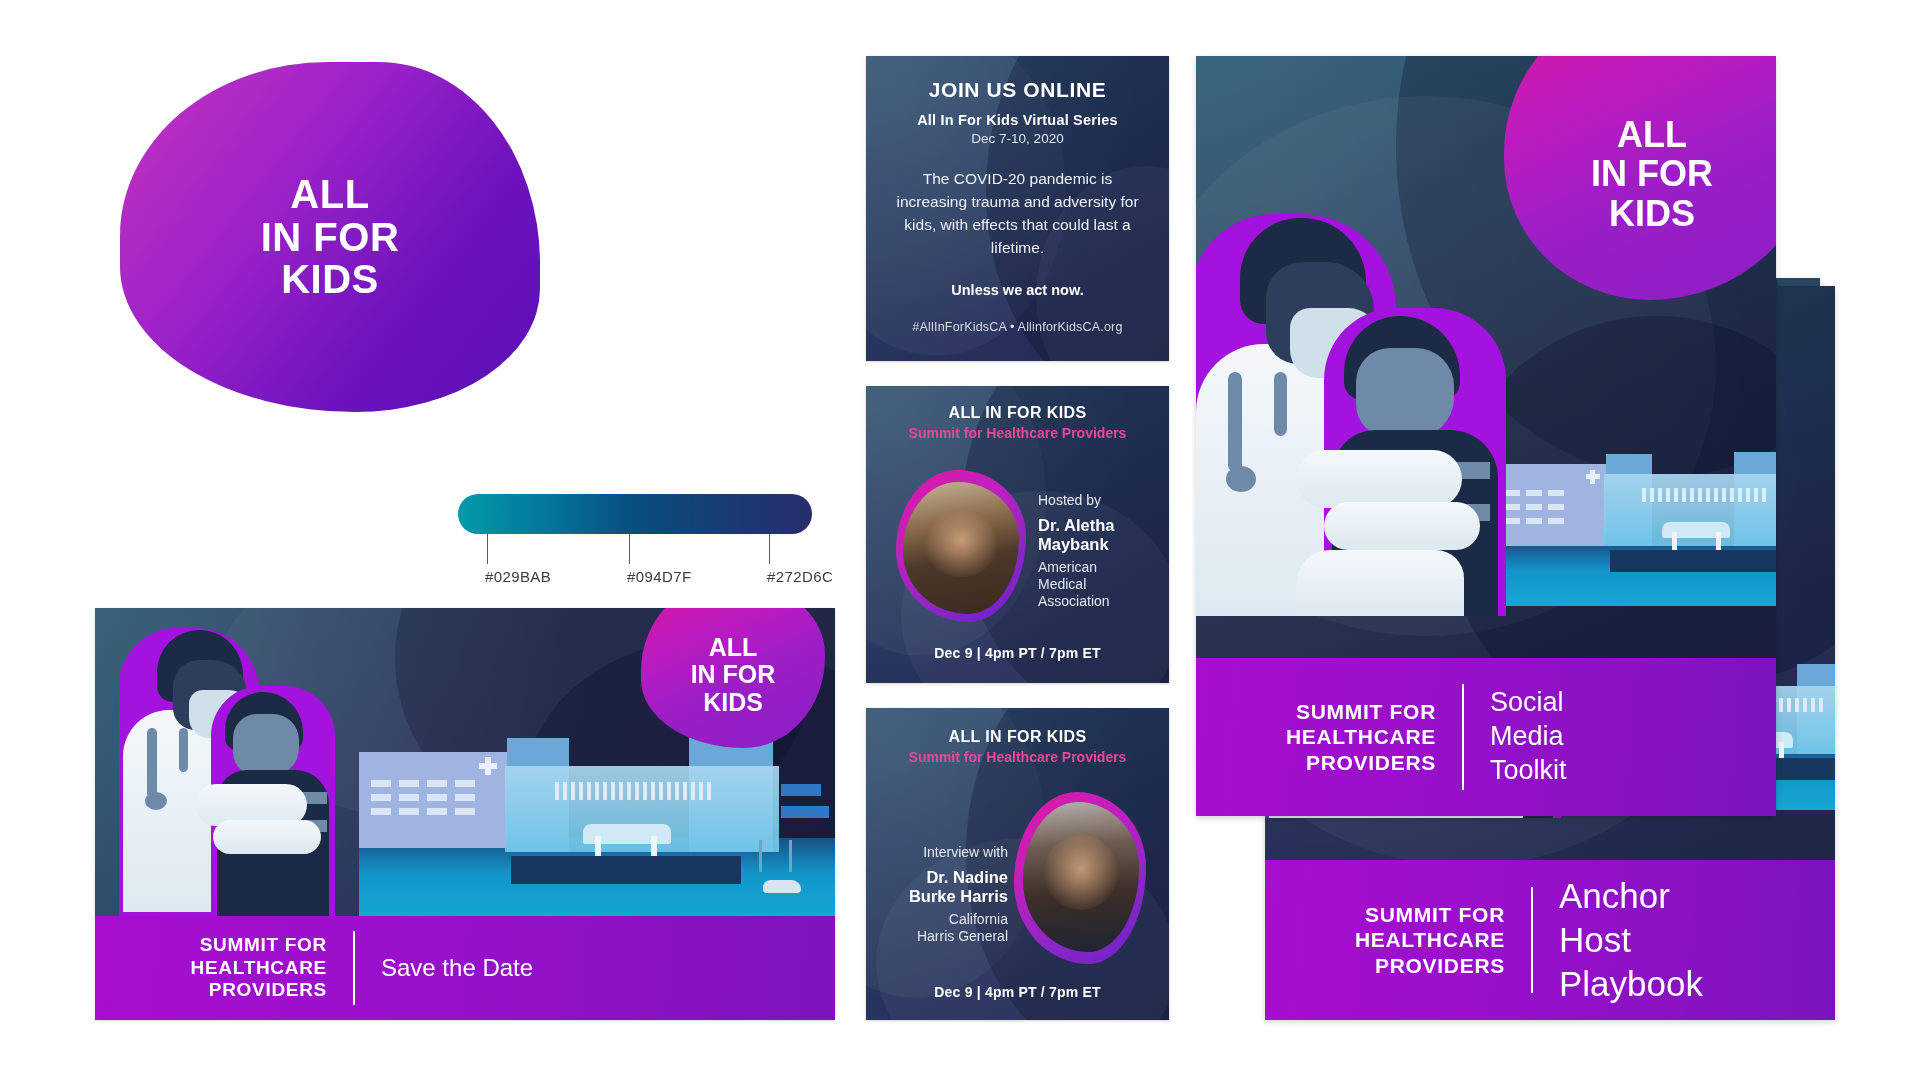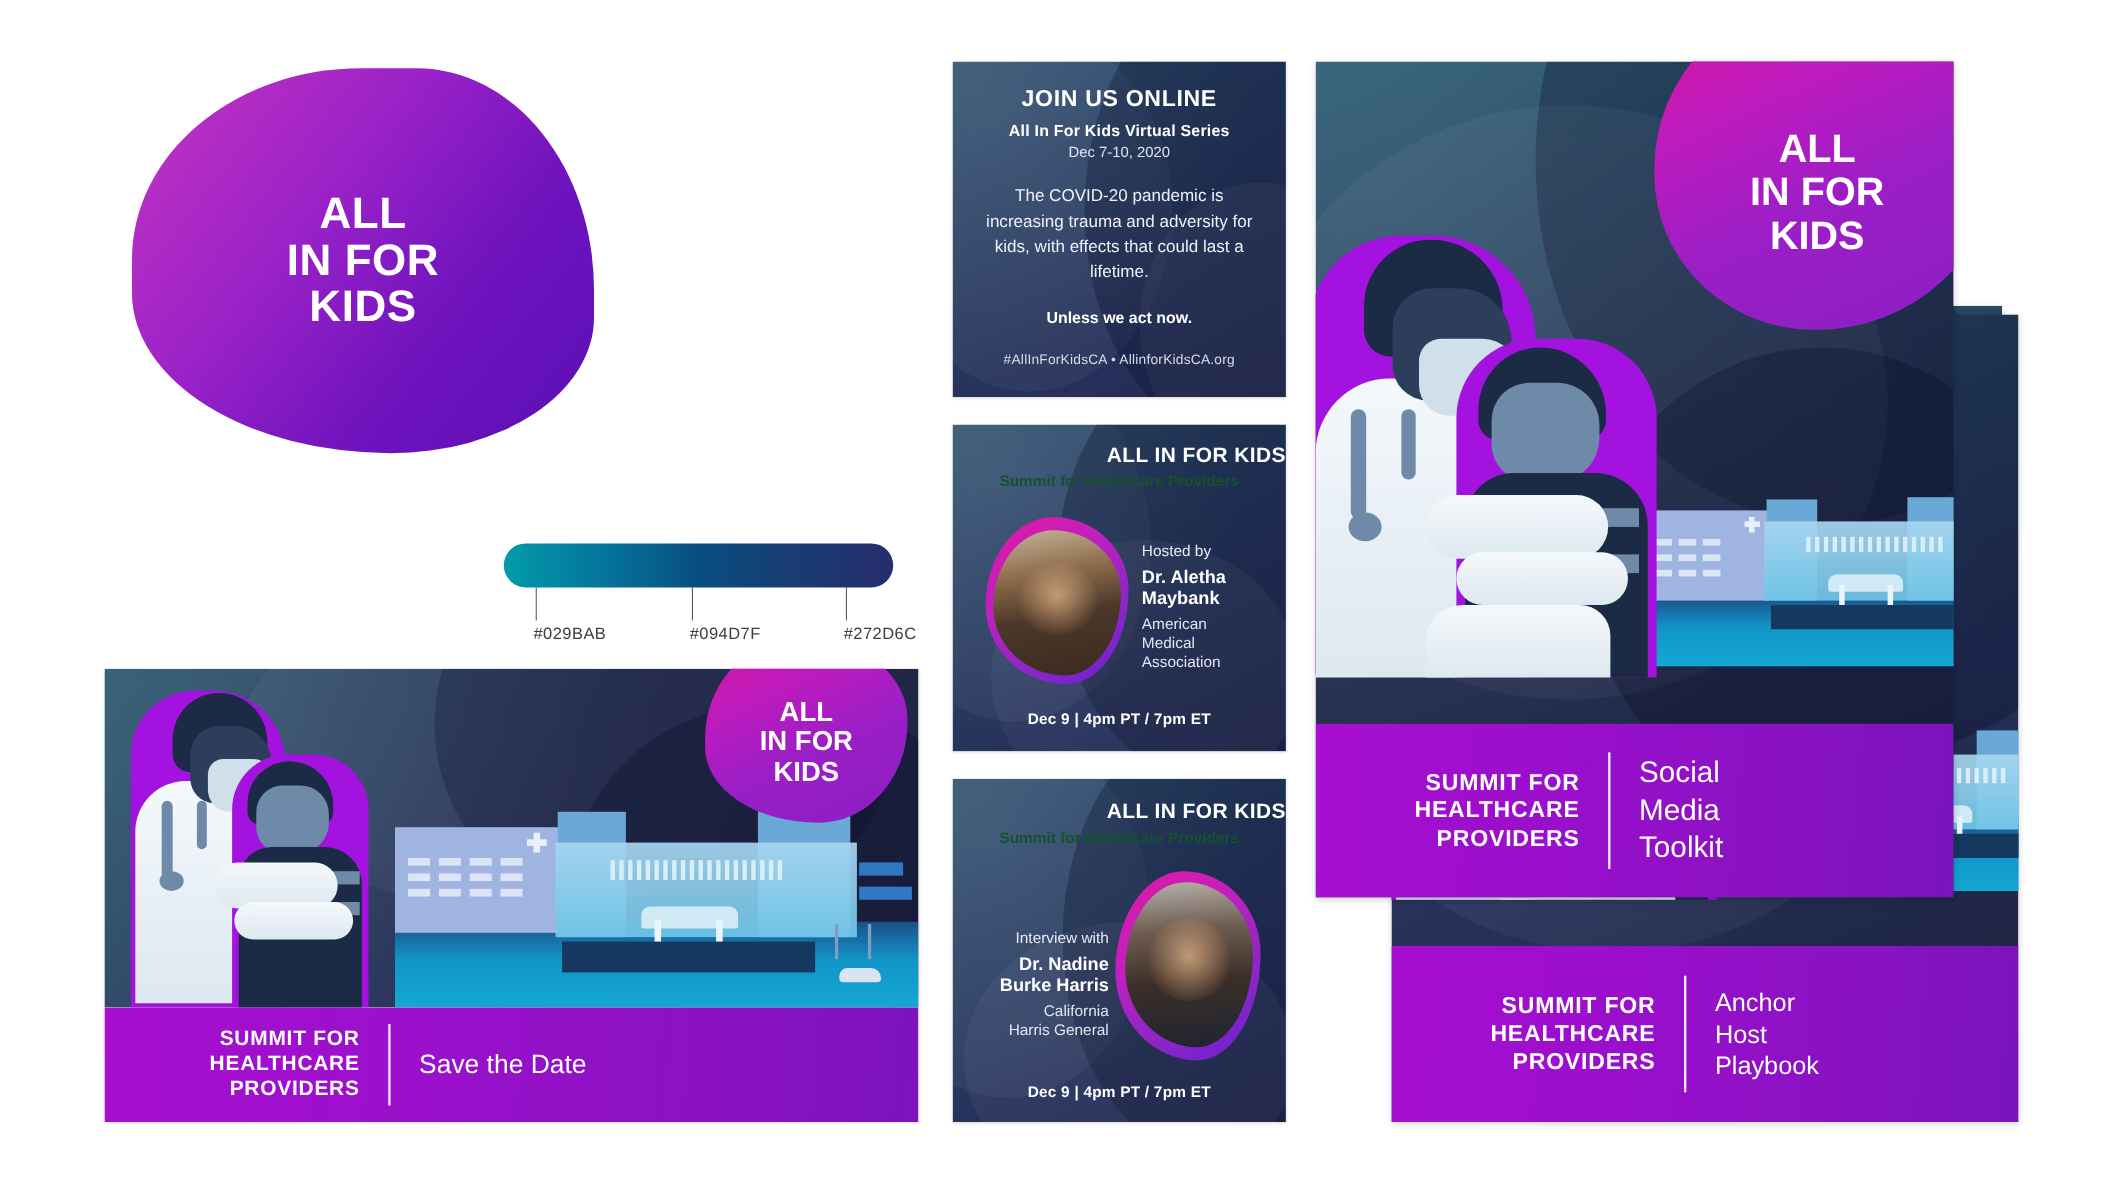--- a/index.html
+++ b/index.html
@@ -61,22 +61,22 @@
   }
   .card-inner { position: relative; width:100%; height:100%; }
 
   .join-title { color:#fff; font-weight:700; font-size:21px; letter-spacing:.6px; }
   .join-sub   { color:#fff; font-weight:700; font-size:14.5px; margin-top:10px; letter-spacing:.2px;}
   .join-date  { color:#dfe4ee; font-size:13.5px; margin-top:3px; }
   .join-body  { color:#eef1f7; font-size:15.5px; line-height:1.48; margin-top:22px; }
   .join-cta   { color:#fff; font-weight:700; font-size:14.5px; margin-top:22px; }
   .join-foot  { color:#d5dbe8; font-size:12.5px; margin-top:22px; letter-spacing:.2px;}
 
-  .sm-title { color:#fff; font-weight:700; font-size:19px; text-align:right; letter-spacing:.4px; }
-  .sm-sub   { color:#14532d; font-weight:700; font-size:14px; text-align:center; margin-top:3px; }
+  .sm-title { color:#fff; font-weight:700; font-size:16px; text-align:center; letter-spacing:.4px; }
+  .sm-sub   { color:#ec4899; font-weight:700; font-size:14px; text-align:center; margin-top:3px; }
   .sm-date  { color:#fff; font-weight:700; font-size:14px; text-align:center; letter-spacing:.2px; }
 
   .speaker-label { color:#e7eaf3; font-size:14px; }
   .speaker-name  { color:#fff; font-weight:700; font-size:16.5px; line-height:1.16; margin-top:8px; }
   .speaker-org   { color:#e2e6f0; font-size:14px; line-height:1.22; margin-top:5px; }
 
   
   .portrait-wrap { position:absolute; }
   .portrait-ring {
     position:absolute; inset:0;
@@ -450,21 +450,21 @@
       </div>
     </div>
 
     <div class="poster-bar" style="height:160px;">
       <div class="bar-left" style="width:200px; font-size:21px; margin-left:40px;">
         <div>SUMMIT FOR</div>
         <div>HEALTHCARE</div>
         <div>PROVIDERS</div>
       </div>
       <div class="bar-rule" style="width:2px; height:106px; margin:0 26px;"></div>
-      <div class="bar-right" style="font-size:23px;">
+      <div class="bar-right" style="font-size:35px;">
         <div>Anchor</div>
         <div>Host</div>
         <div>Playbook</div>
       </div>
     </div>
   </div>
 
   <div class="poster" style="left:1196px; top:56px; width:580px; height:760px; z-index:3;">
     <div class="poster-art" style="height:760px;">
       <div class="darkbg" style="background:linear-gradient(158deg,#2e5f76 0%,#2a4967 22%,#263353 52%,#212748 78%,#1c2140 100%);">

